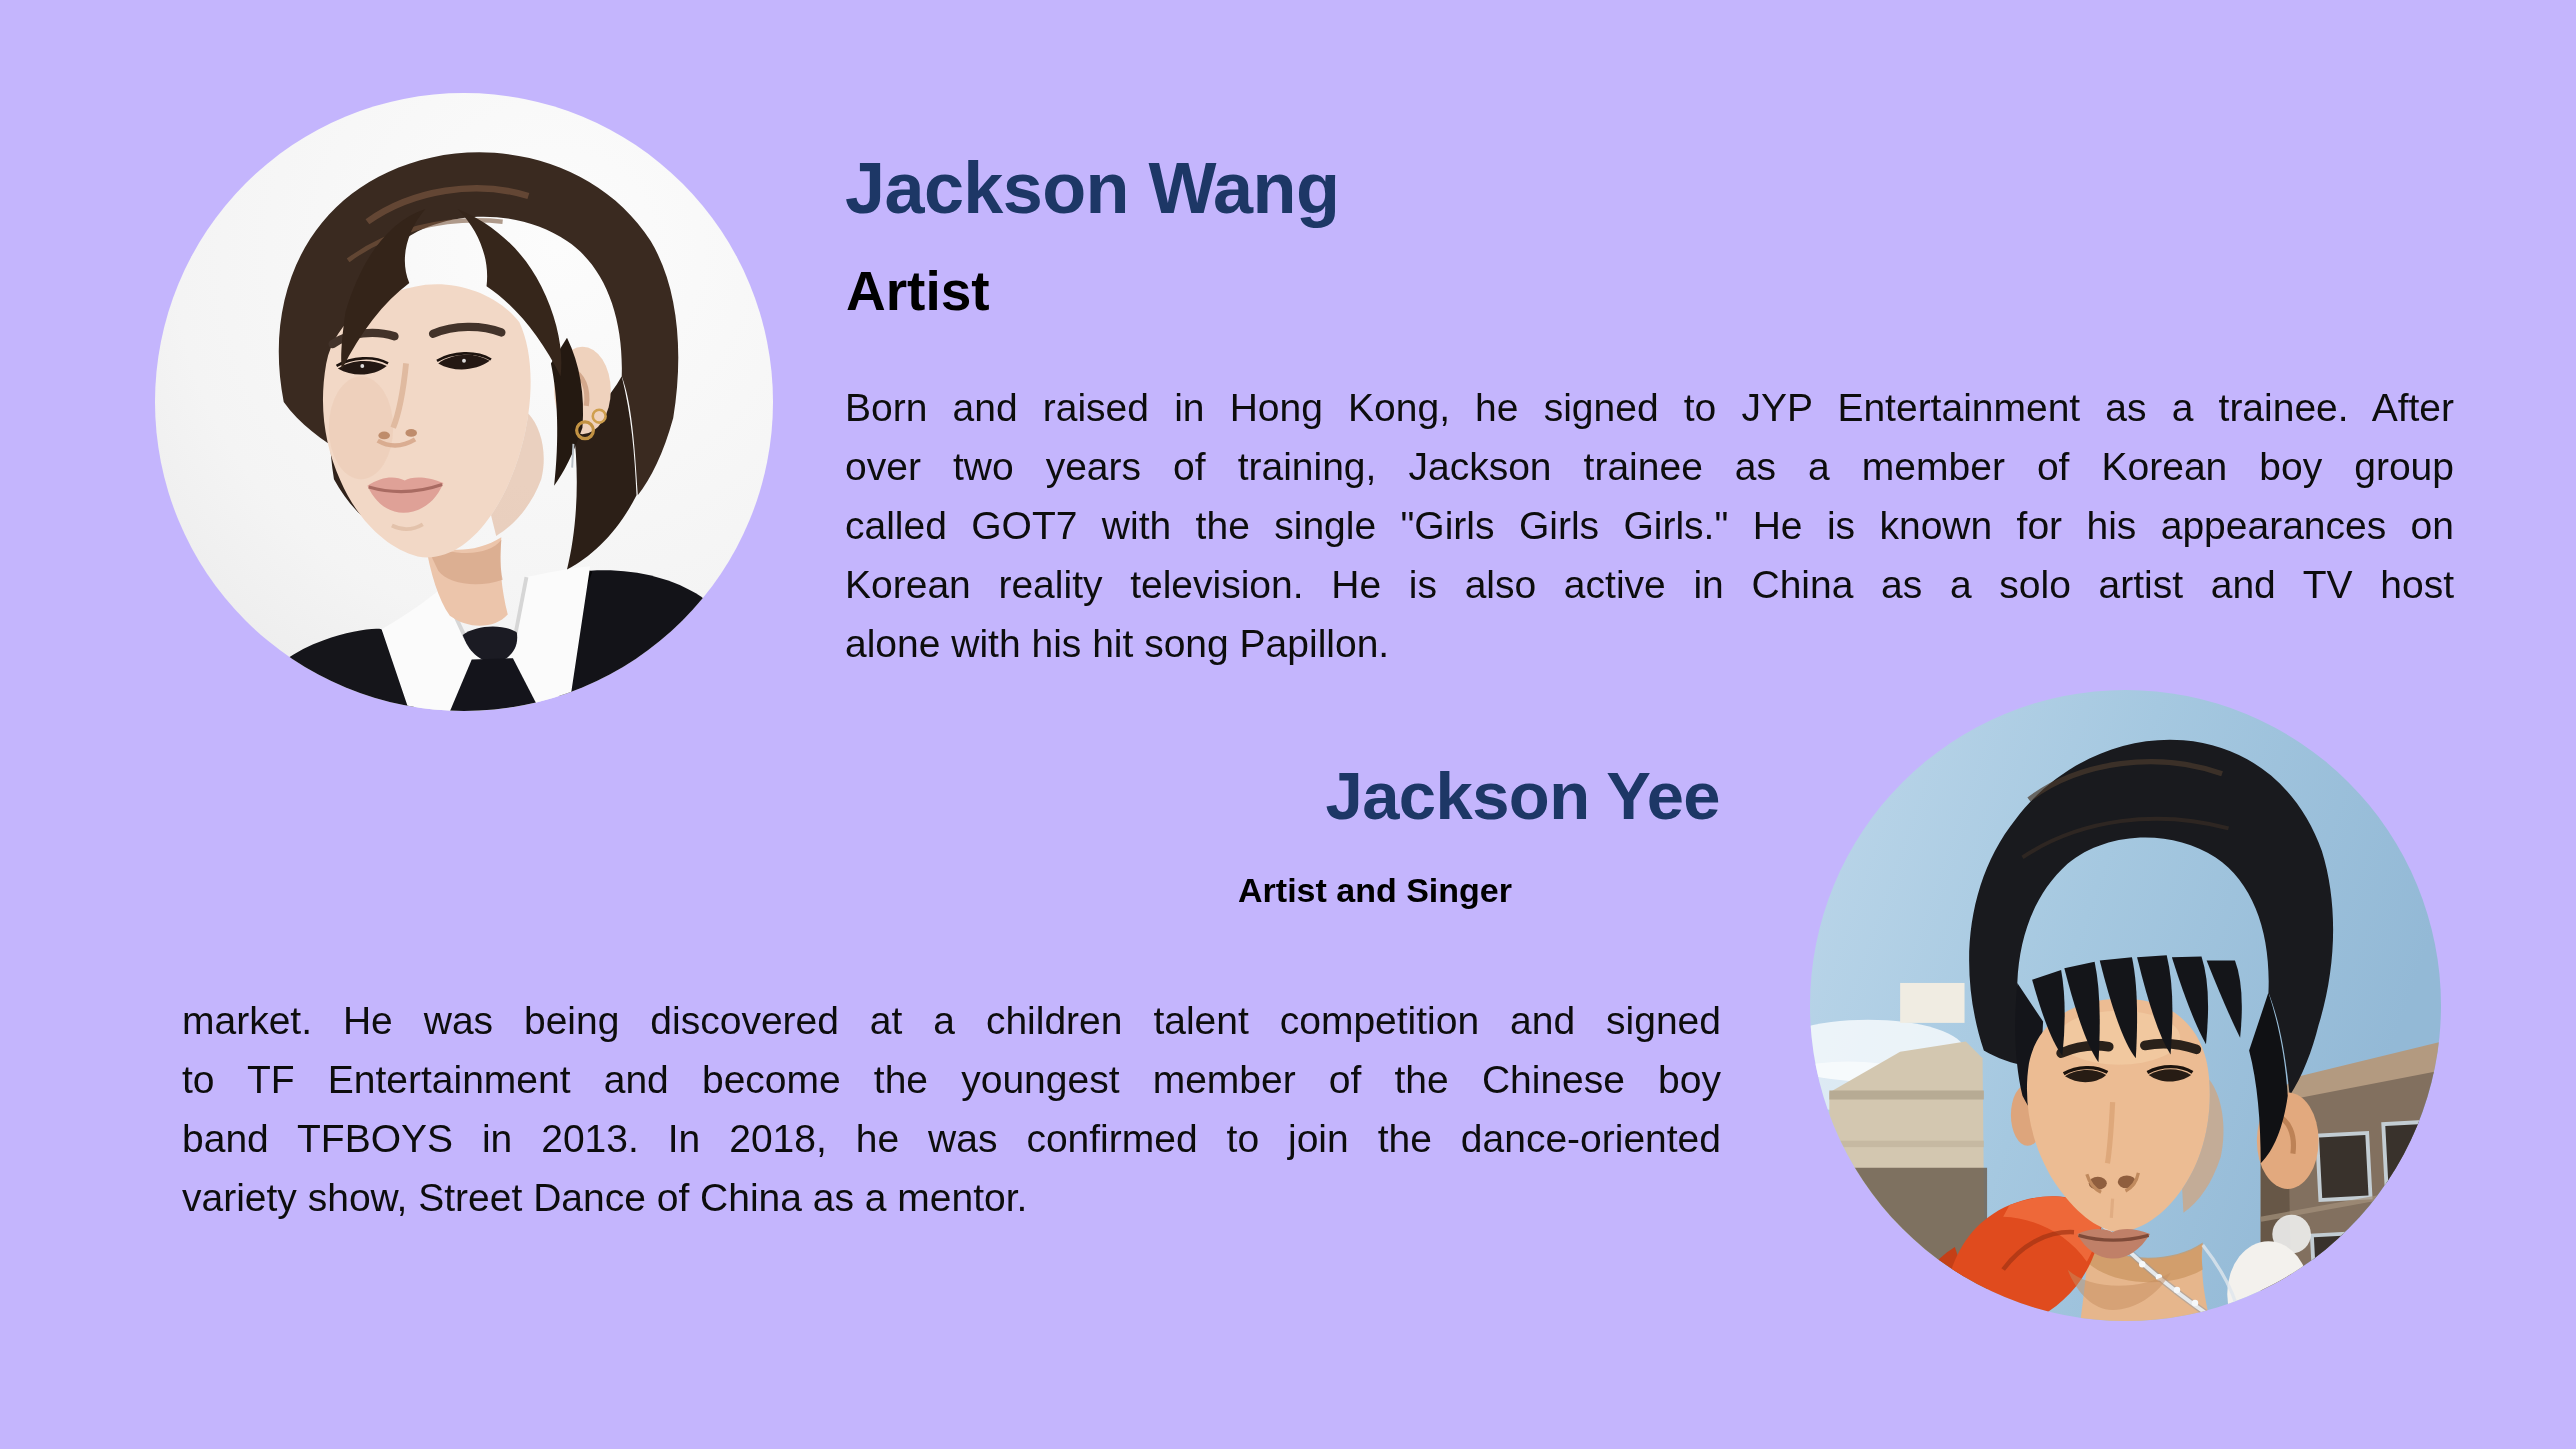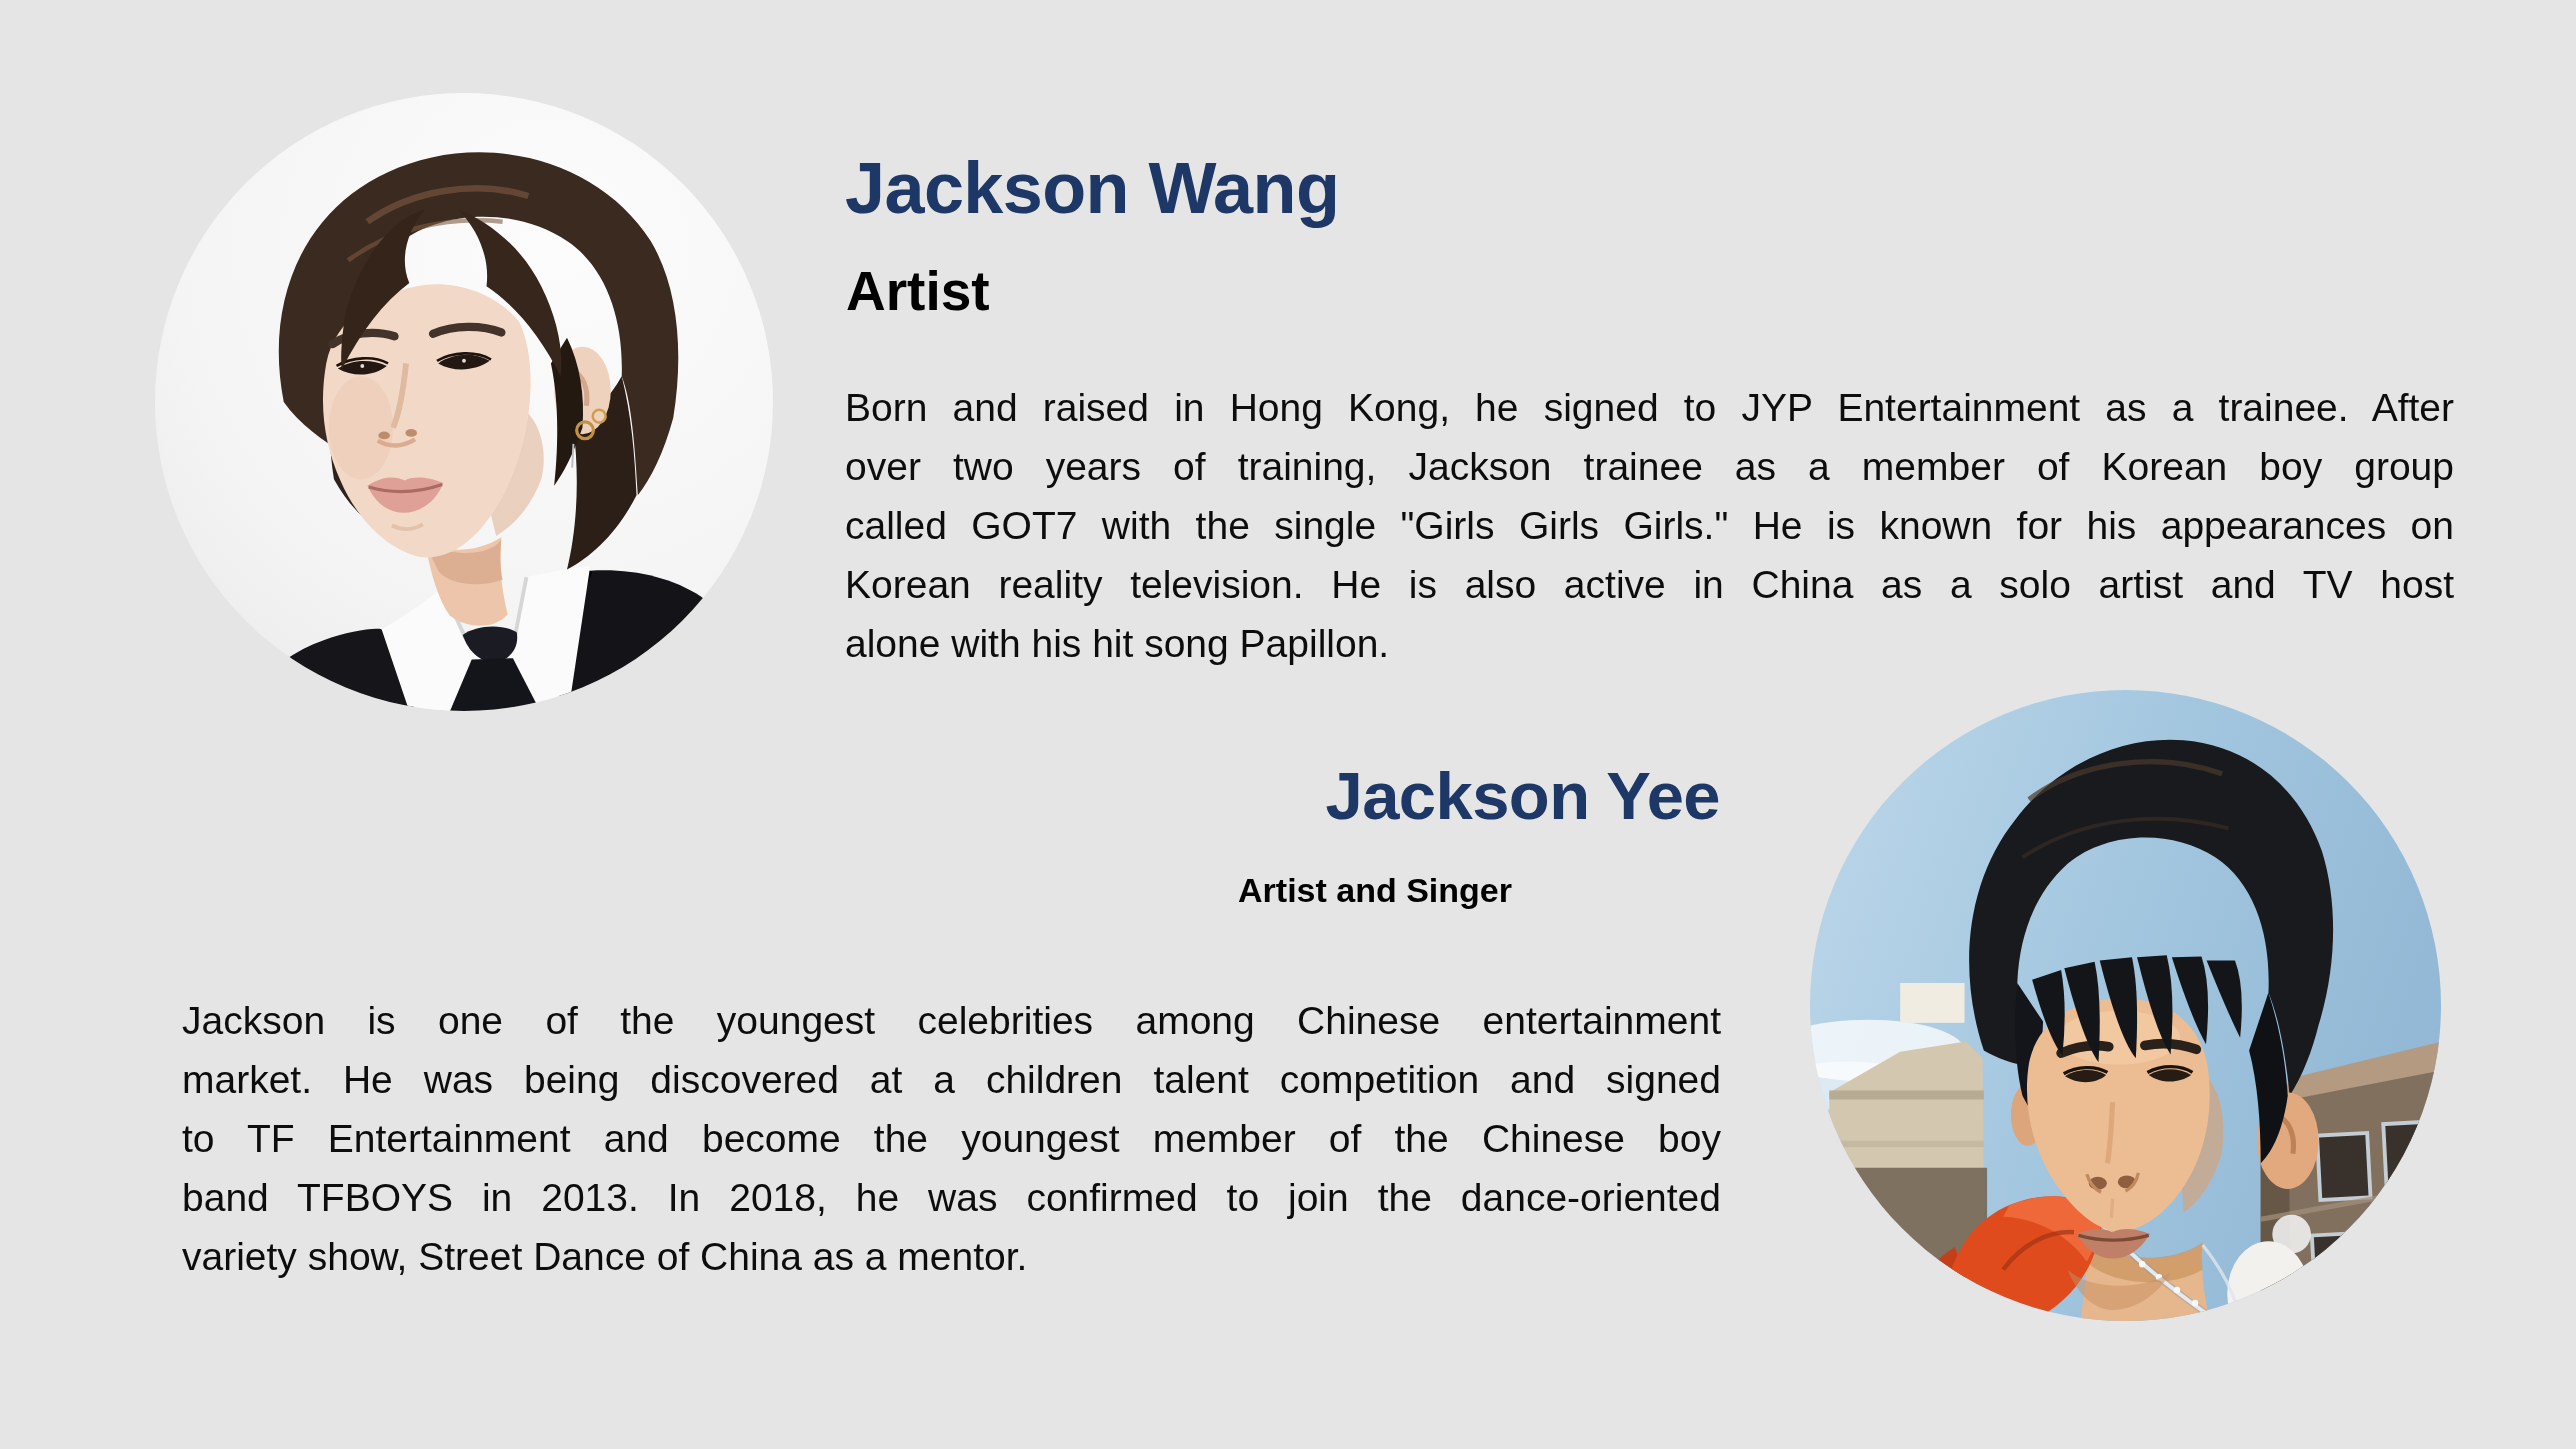--- a/index.html
+++ b/index.html
@@ -1,18 +1,18 @@
 <!DOCTYPE html>
 <html style="font-size:10.3px"><head>
 <meta charset="utf-8">
 <style>
   html, body { margin:0; padding:0; background:#ffffff; }
   #slide {
     position:relative; width:2576px; height:1449px;
-    background:#e5e5e5; overflow:hidden;
+    background:#c4b5fd; overflow:hidden;
     font-family:"Liberation Sans","DejaVu Sans",sans-serif;
     color:#0d0d0d;
   }
   .photo {
     position:absolute; border-radius:50%; overflow:hidden;
   }
   .photo svg { display:block; width:100%; height:100%; }
   .photo-wang { left:155px; top:93px; width:618px; height:618px; }
   .photo-yee  { left:1810px; top:690px; width:631px; height:631px; }
 
@@ -117,21 +117,20 @@
     <div class="bio-line">over two years of training, Jackson trainee as a member of Korean boy group</div>
     <div class="bio-line">called GOT7 with the single "Girls Girls Girls." He is known for his appearances on</div>
     <div class="bio-line">Korean reality television. He is also active in China as a solo artist and TV host</div>
     <div class="bio-line last">alone with his hit song Papillon.</div>
   </div>
 
   <div class="name name-yee">Jackson Yee</div>
   <div class="role role-yee">Artist and Singer</div>
 
   <div class="bio bio-yee">
-    <div class="bio-line">Jackson is one of the youngest celebrities among Chinese entertainment</div>
     <div class="bio-line">market. He was being discovered at a children talent competition and signed</div>
     <div class="bio-line">to TF Entertainment and become the youngest member of the Chinese boy</div>
     <div class="bio-line">band TFBOYS in 2013. In 2018, he was confirmed to join the dance-oriented</div>
     <div class="bio-line last">variety show, Street Dance of China as a mentor.</div>
   </div>
 
   <div class="photo photo-yee">
     <svg viewBox="0 0 980 980" xmlns="http://www.w3.org/2000/svg">
       <defs>
         <linearGradient id="sky" x1="0" y1="0" x2="1" y2="0.35">

